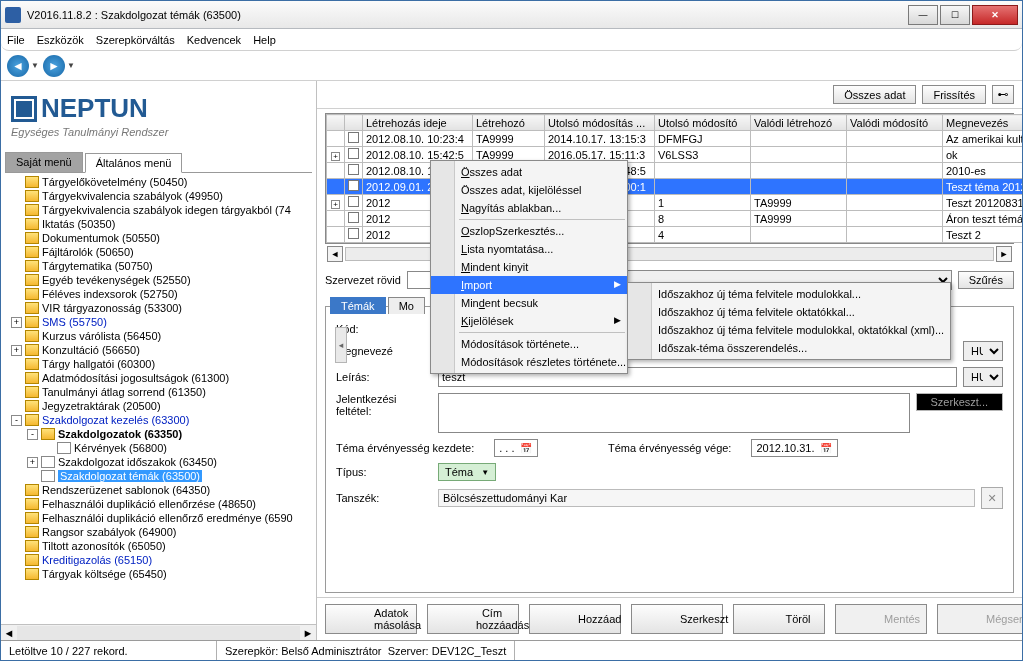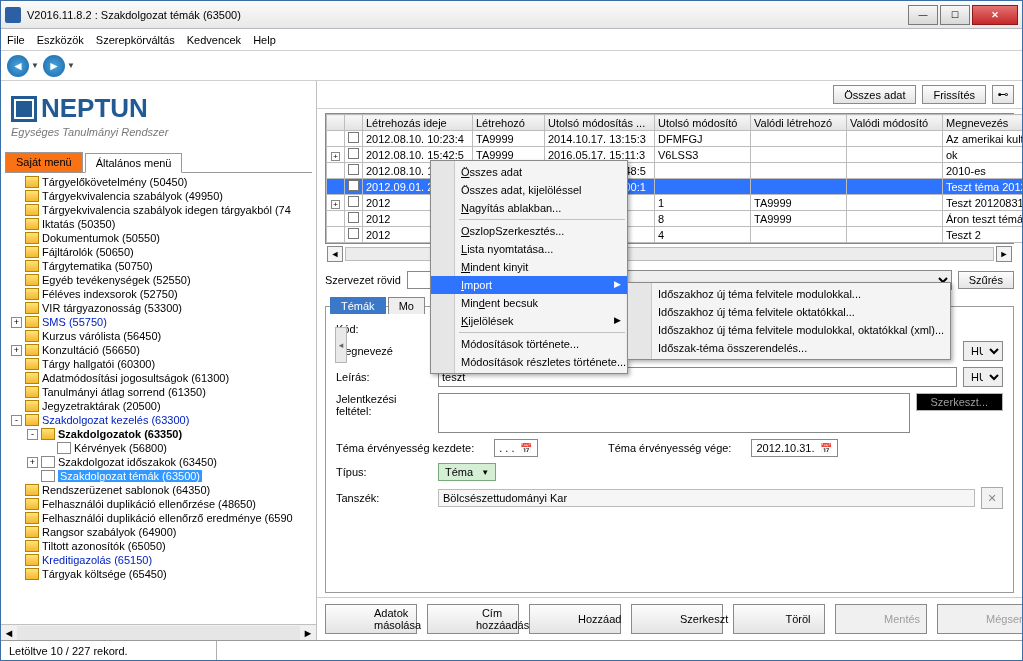--- a/index.html
+++ b/index.html
@@ -10,40 +10,40 @@
 .titlebar { height:28px; background:linear-gradient(#fbfbfb,#e8e8e8); border-bottom:1px solid #b6babf; display:flex; align-items:center; padding:0 4px; }
 .titlebar .appicon { width:16px; height:16px; background:#2d5fa4; margin-right:6px; border-radius:2px; }
 .titlebar .title { flex:1; }
 .winbtns { display:flex; gap:2px; margin-left:auto; }
 .winbtn { width:30px; height:20px; border:1px solid #7a7a7a; background:linear-gradient(#f7f7f7,#d8d8d8); display:flex; align-items:center; justify-content:center; font-size:9px; }
 .winbtn.close { background:linear-gradient(#e57373,#c62828); border-color:#8b1a1a; color:#fff; width:46px; }
 .winbtn.min::after { content:"—"; }
 .winbtn.max::after { content:"☐"; }
 .winbtn.close::after { content:"✕"; font-weight:bold; }
 
-.menubar { height:22px; display:flex; align-items:center; padding:0 6px; border-bottom:1px solid #d0d0d0; gap:12px; }
+.menubar { height:22px; display:flex; align-items:center; padding:0 6px; border-bottom:1px solid #d0d0d0; gap:12px;border-radius:8px; }
 .menubar span { cursor:default; }
 
 .toolbar { height:30px; display:flex; align-items:center; padding:0 6px; border-bottom:1px solid #d0d0d0; gap:4px; }
 .navbtn { width:22px; height:22px; border-radius:11px; display:flex; align-items:center; justify-content:center; color:#fff; font-size:12px; }
 .navbtn.back { background:radial-gradient(#4aa3df,#1766a6); }
 .navbtn.fwd  { background:radial-gradient(#4aa3df,#1766a6); }
 .dropdownarr { font-size:8px; color:#444; margin-left:-2px; }
 
 .body { display:flex; height:calc(100% - 28px - 22px - 30px - 20px); }
 
 
 .left { width:316px; border-right:1px solid #c0c0c0; display:flex; flex-direction:column; overflow:hidden; }
 .logo { padding:12px 10px 6px; }
 .logo .brand { font-family:Arial; font-weight:bold; font-size:26px; color:#225a93; letter-spacing:0px; display:flex; align-items:center; gap:4px;}
 .logo .brand .sq { width:26px; height:26px; background:#225a93; display:inline-block; position:relative;}
 .logo .brand .sq::before { content:""; position:absolute; inset:3px; border:2px solid #fff; }
 .logo .sub { color:#777; font-size:11px; margin-top:2px; font-style:italic; }
 .tabs { margin:8px 4px 0; display:flex; }
-.tab { padding:3px 10px; border:1px solid #999; border-bottom:none; background:#f97316; margin-right:2px; }
+.tab { padding:3px 10px; border:1px solid #999; border-bottom:none; background:#a3a3a3; margin-right:2px; }
 .tab.active { background:#fff; font-weight:normal; border-bottom:1px solid #fff; position:relative; top:1px; }
 .tree-wrap { flex:1; border-top:1px solid #999; margin:0 4px; overflow:auto; background:#fff; padding:2px 0 2px 0;}
 .tree { list-style:none; margin:0; padding:0 0 0 6px; }
 .tree li { white-space:nowrap; padding:1px 0; display:flex; align-items:center; }
 .tree li .exp { width:11px; height:11px; border:1px solid #8a8a8a; font-size:9px; line-height:9px; text-align:center; margin-right:3px; background:#fff; }
 .tree li .noexp { width:11px; margin-right:3px; }
 .tree li .ico { width:14px; height:12px; margin-right:3px; background:linear-gradient(#ffe27a,#f5b830); border:1px solid #b38600; }
 .tree li .ico.doc { background:#fff; border:1px solid #888; position:relative;}
 .tree li.blue > .lbl { color:#0020c2; }
 .tree li.sel > .lbl { background:#3399ff; color:#fff; padding:0 2px; }
@@ -517,20 +517,24 @@
         <button class="btn">Szerkeszt</button>
         <button class="btn">Töröl</button>
         <button class="btn disabled">Mentés</button>
         <button class="btn disabled">Mégsem</button>
       </div>
     </div>
   </div>
 
   <div class="status">
     <div class="cell">Letöltve 10 / 227 rekord.</div>
+    <div class="cell">
+      <span>Szerepkör:</span>&nbsp;<span>Belső Adminisztrátor</span>&nbsp;&nbsp;
+      <span>Szerver:</span>&nbsp;<span>DEV12C_Teszt</span>
+    </div>
   </div>
 
   <div class="vgrab">◂</div>
 
   <div class="context">
     <div class="gutter"></div>
     <ul id="ctx">
         <li><u>Ö</u>sszes adat</li>
         <li>Összes adat, kijelöléssel</li>
         <li><u>N</u>agyítás ablakban...</li>

